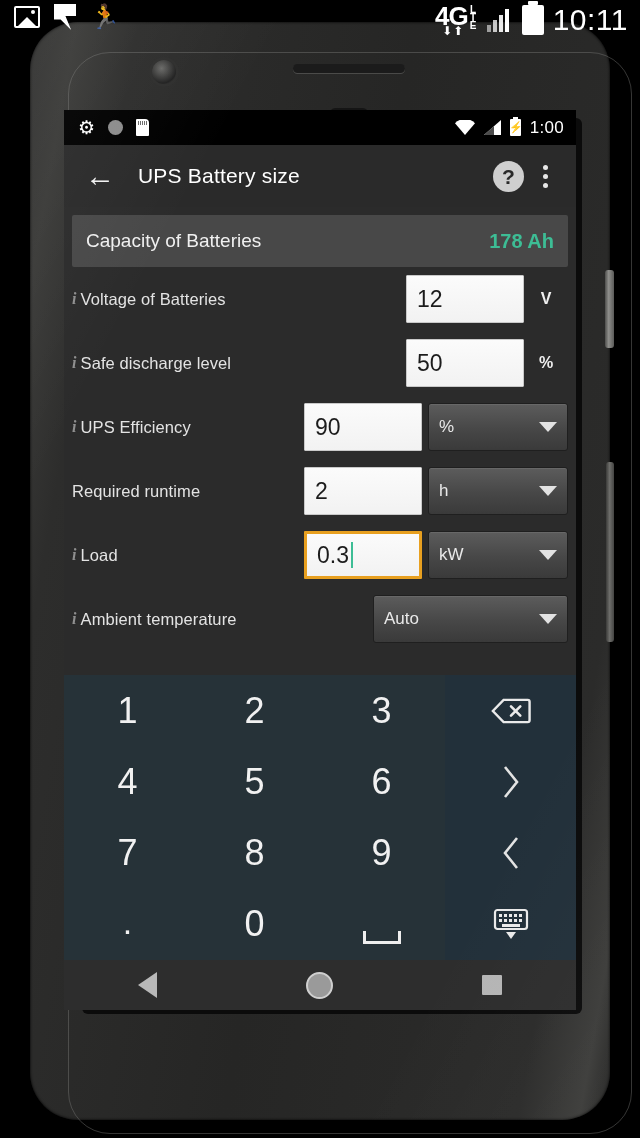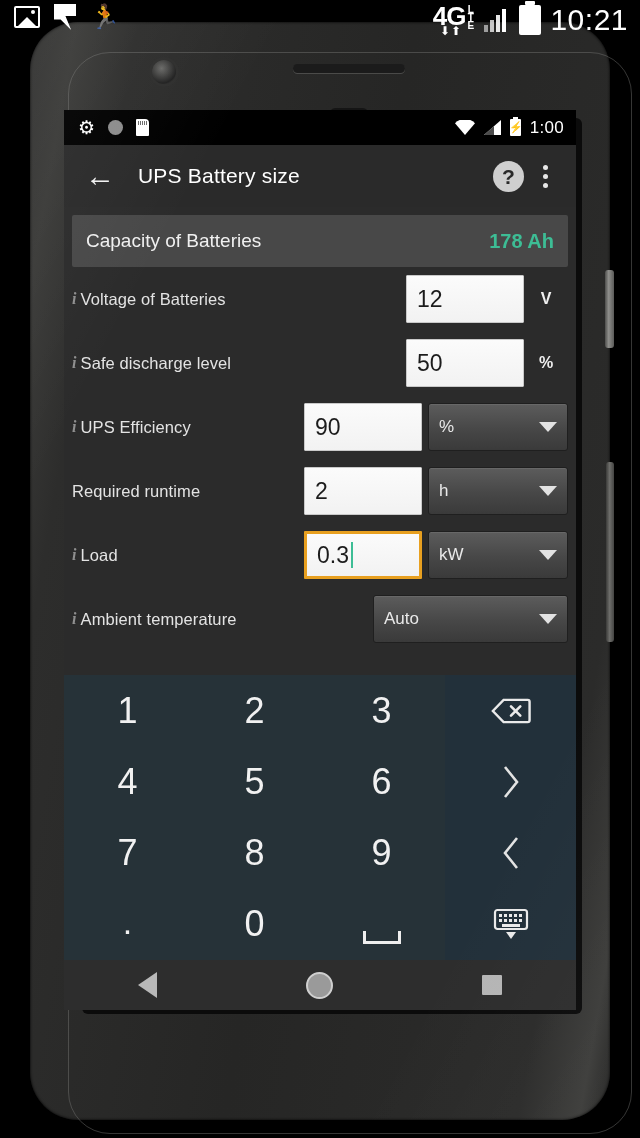--- a/index.html
+++ b/index.html
@@ -186,21 +186,21 @@
         </span>
         <span class="lte-arrows">⬇⬆</span>
       </span>
       <span class="ic-sig">
           <i></i>
           <i></i>
           <i></i>
           <i></i>
         </span>
       <span class="ic-batt"></span>
-      <span class="os-time">10:21</span>
+      <span class="os-time">10:11</span>
     </div>
   </div>
 
   <div class="phone-body">
     <div class="phone-inner-ring"></div>
     <div class="cam"></div>
     <div class="speaker"></div>
     <div class="speaker2"></div>
     <div class="btn-power"></div>
     <div class="btn-vol"></div>

